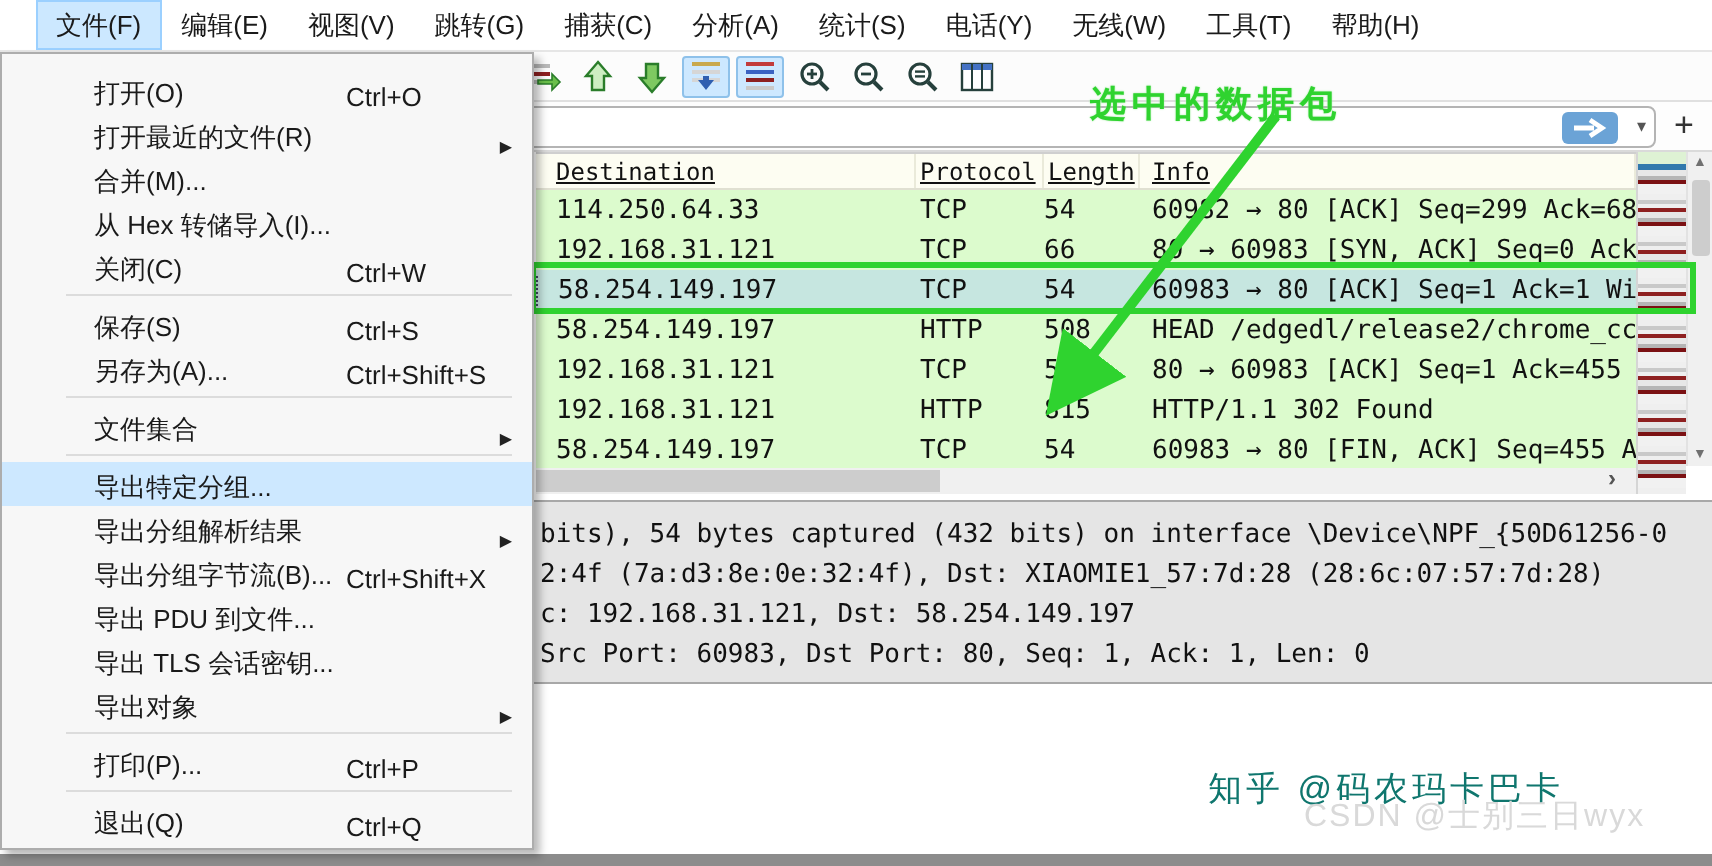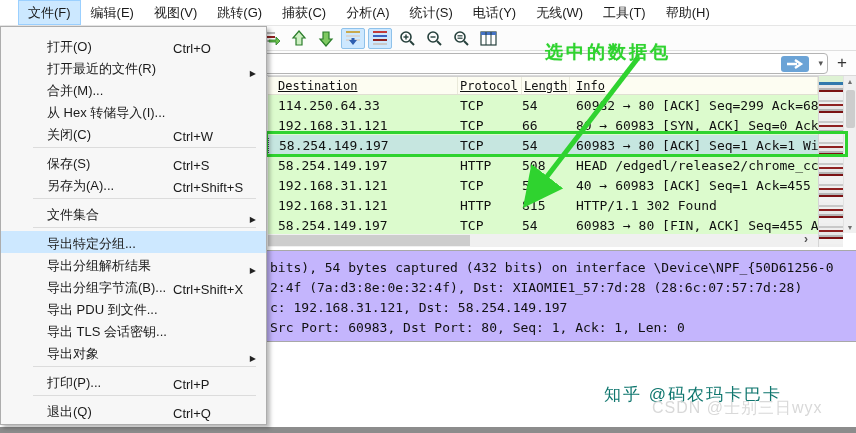--- a/index.html
+++ b/index.html
@@ -64,21 +64,21 @@
   .hscroll { position:absolute; left:268px; top:234px; width:550px; height:13px; background:#f0f0f0; }
   .hthumb { position:absolute; left:0; top:1px; width:202px; height:11px; background:#cdcdcd; }
   .hscroll .rt { position:absolute; right:10px; top:-2px; font-size:12px; color:#555; font-weight:bold; }
   
   .sel-box { position:absolute; left:265px; top:131px; width:583px; height:26px;
              border:3px solid var(--accent-green); z-index:4; pointer-events:none; }
   .callout-text { position:absolute; left:545px; top:40px; z-index:5; font-size:18px; font-weight:bold;
                   letter-spacing:3px; color:var(--accent-green); text-shadow:0 0 1px #9fe89f; }
   .callout-arrow { position:absolute; left:495px; top:52px; z-index:5; pointer-events:none; }
   
-  .details { position:absolute; left:0; top:250px; right:0; height:92px; background:#c4b5fd;
+  .details { position:absolute; left:0; top:250px; right:0; height:92px; background:#e5e5e5;
              border-top:1px solid #a8a8a8; border-bottom:1px solid #a8a8a8;
              font-family:"DejaVu Sans Mono","Liberation Mono",monospace; font-size:13px; color:#111;
              padding:7px 0 0 270px; line-height:20px; white-space:pre; overflow:hidden; }
   
   .dropdown { position:absolute; top:26px; left:0; width:267px; height:399px; background:#f7f7f7;
               border:1px solid #adadad; box-shadow:3px 3px 4px rgba(0,0,0,0.28); z-index:10;
               font-size:13px; color:#1a1a1a; padding-top:7px; }
   .menu-item { position:relative; height:22px; display:flex; align-items:flex-end; padding-left:46px; }
   .menu-item.highlighted { background:#cde8ff; }
   .mi-shortcut { position:absolute; left:172px; }
@@ -219,21 +219,21 @@
         <div class="prow">
           <div class="c-dest">58.254.149.197</div>
           <div class="c-proto">HTTP</div>
           <div class="c-len">508</div>
           <div class="c-info">HEAD /edgedl/release2/chrome_cc</div>
         </div>
         <div class="prow">
           <div class="c-dest">192.168.31.121</div>
           <div class="c-proto">TCP</div>
           <div class="c-len">54</div>
-          <div class="c-info">40 → 60983 [ACK] Seq=1 Ack=455</div>
+          <div class="c-info">80 → 60983 [ACK] Seq=1 Ack=455</div>
         </div>
         <div class="prow">
           <div class="c-dest">192.168.31.121</div>
           <div class="c-proto">HTTP</div>
           <div class="c-len">815</div>
           <div class="c-info">HTTP/1.1 302 Found</div>
         </div>
         <div class="prow">
           <div class="c-dest">58.254.149.197</div>
           <div class="c-proto">TCP</div>

